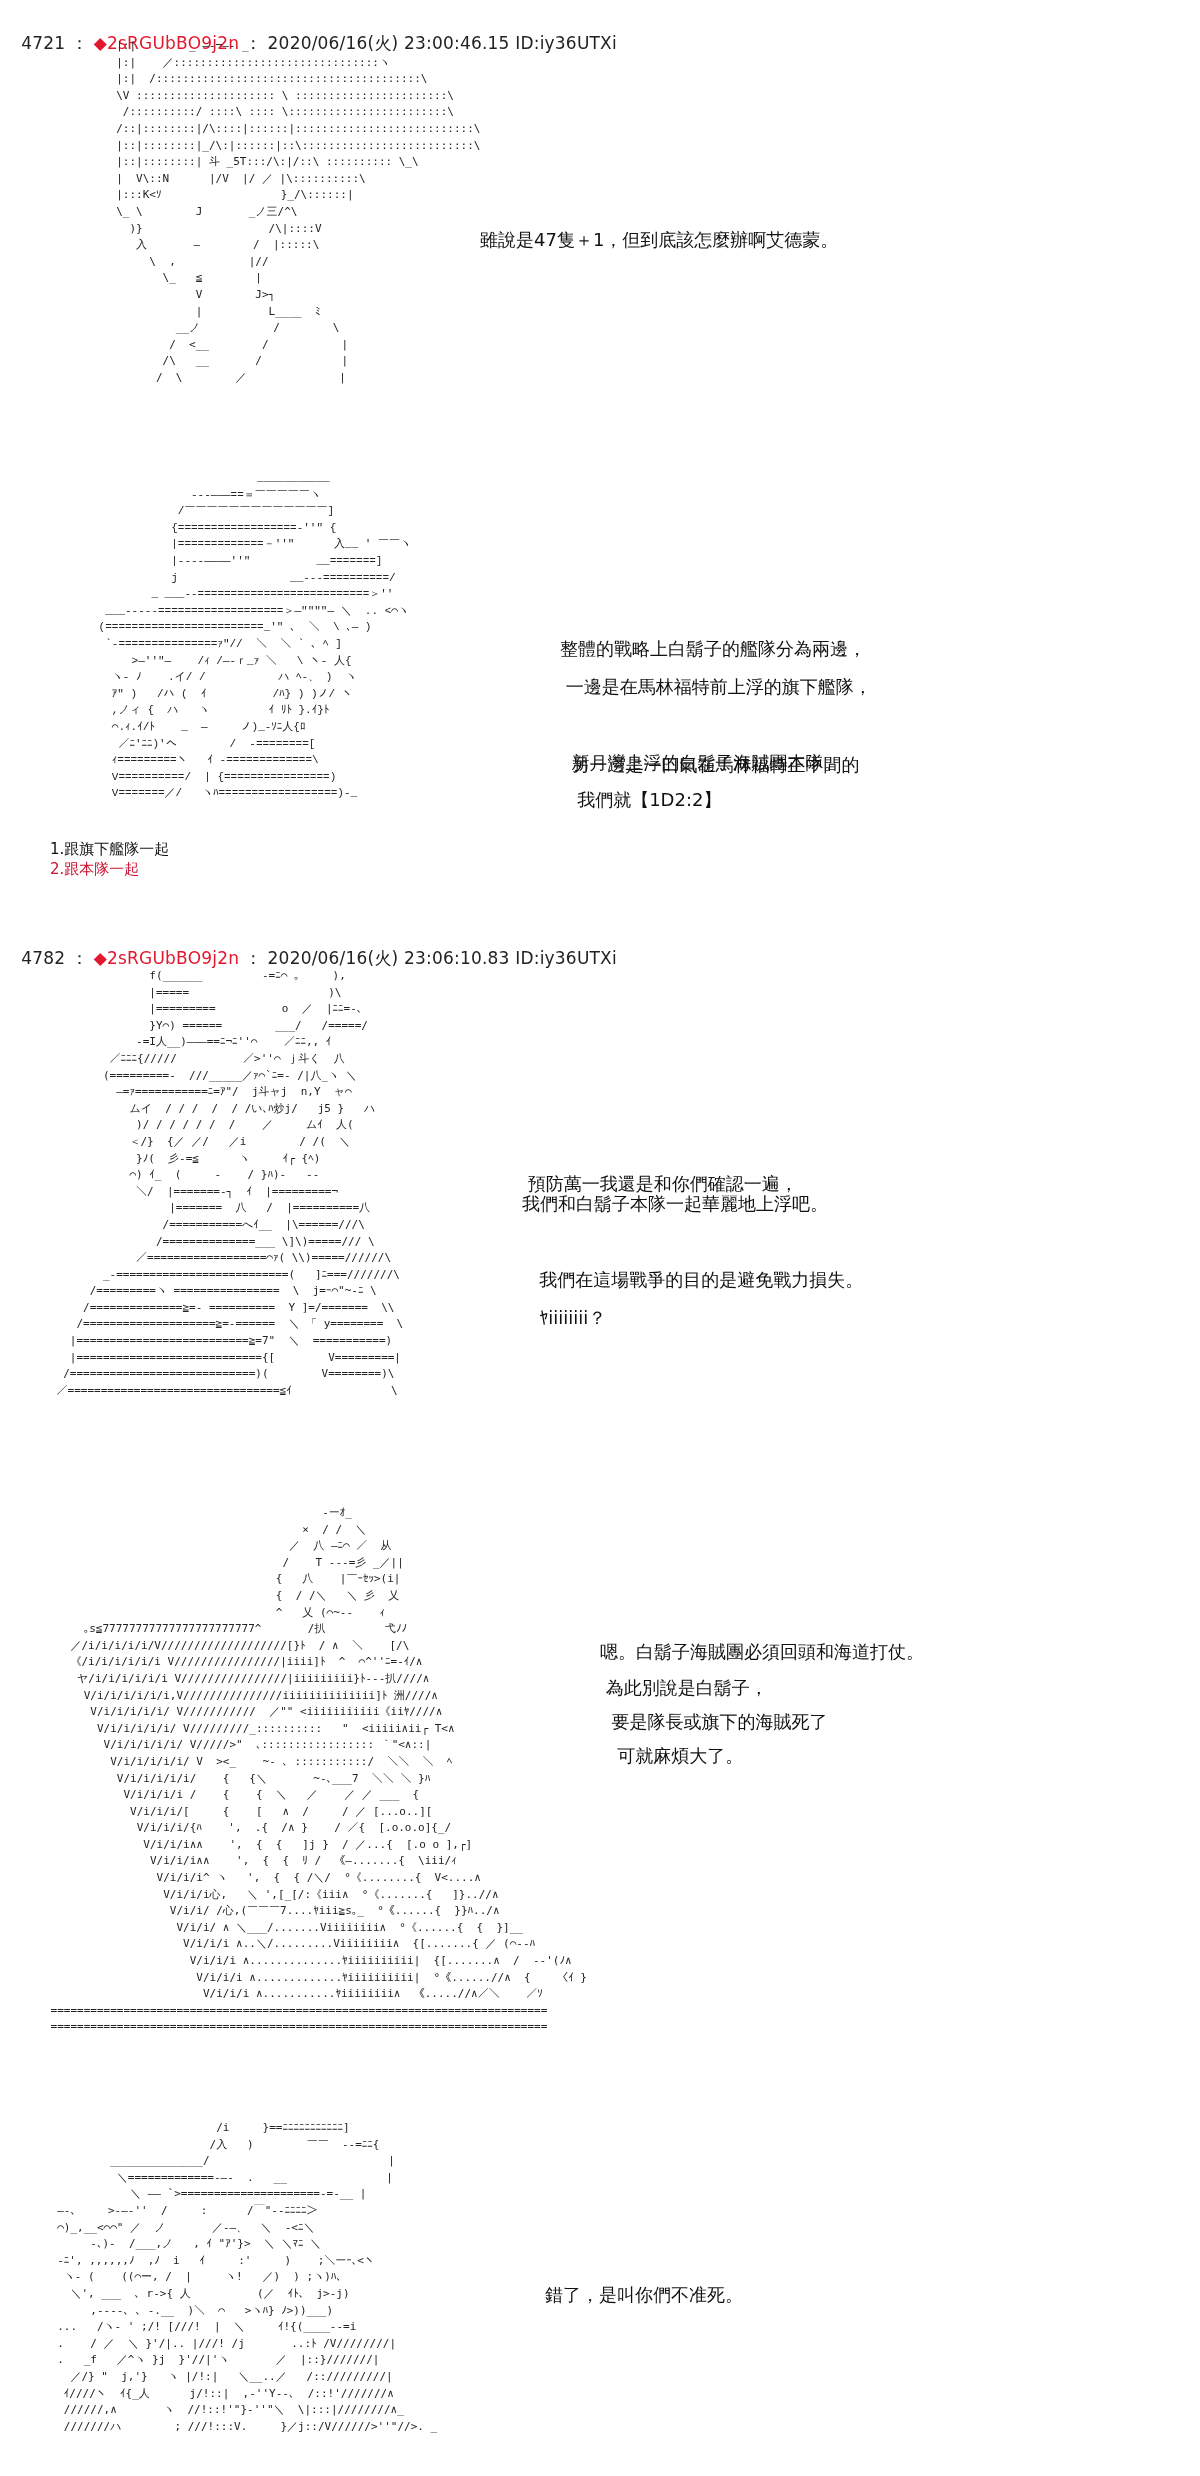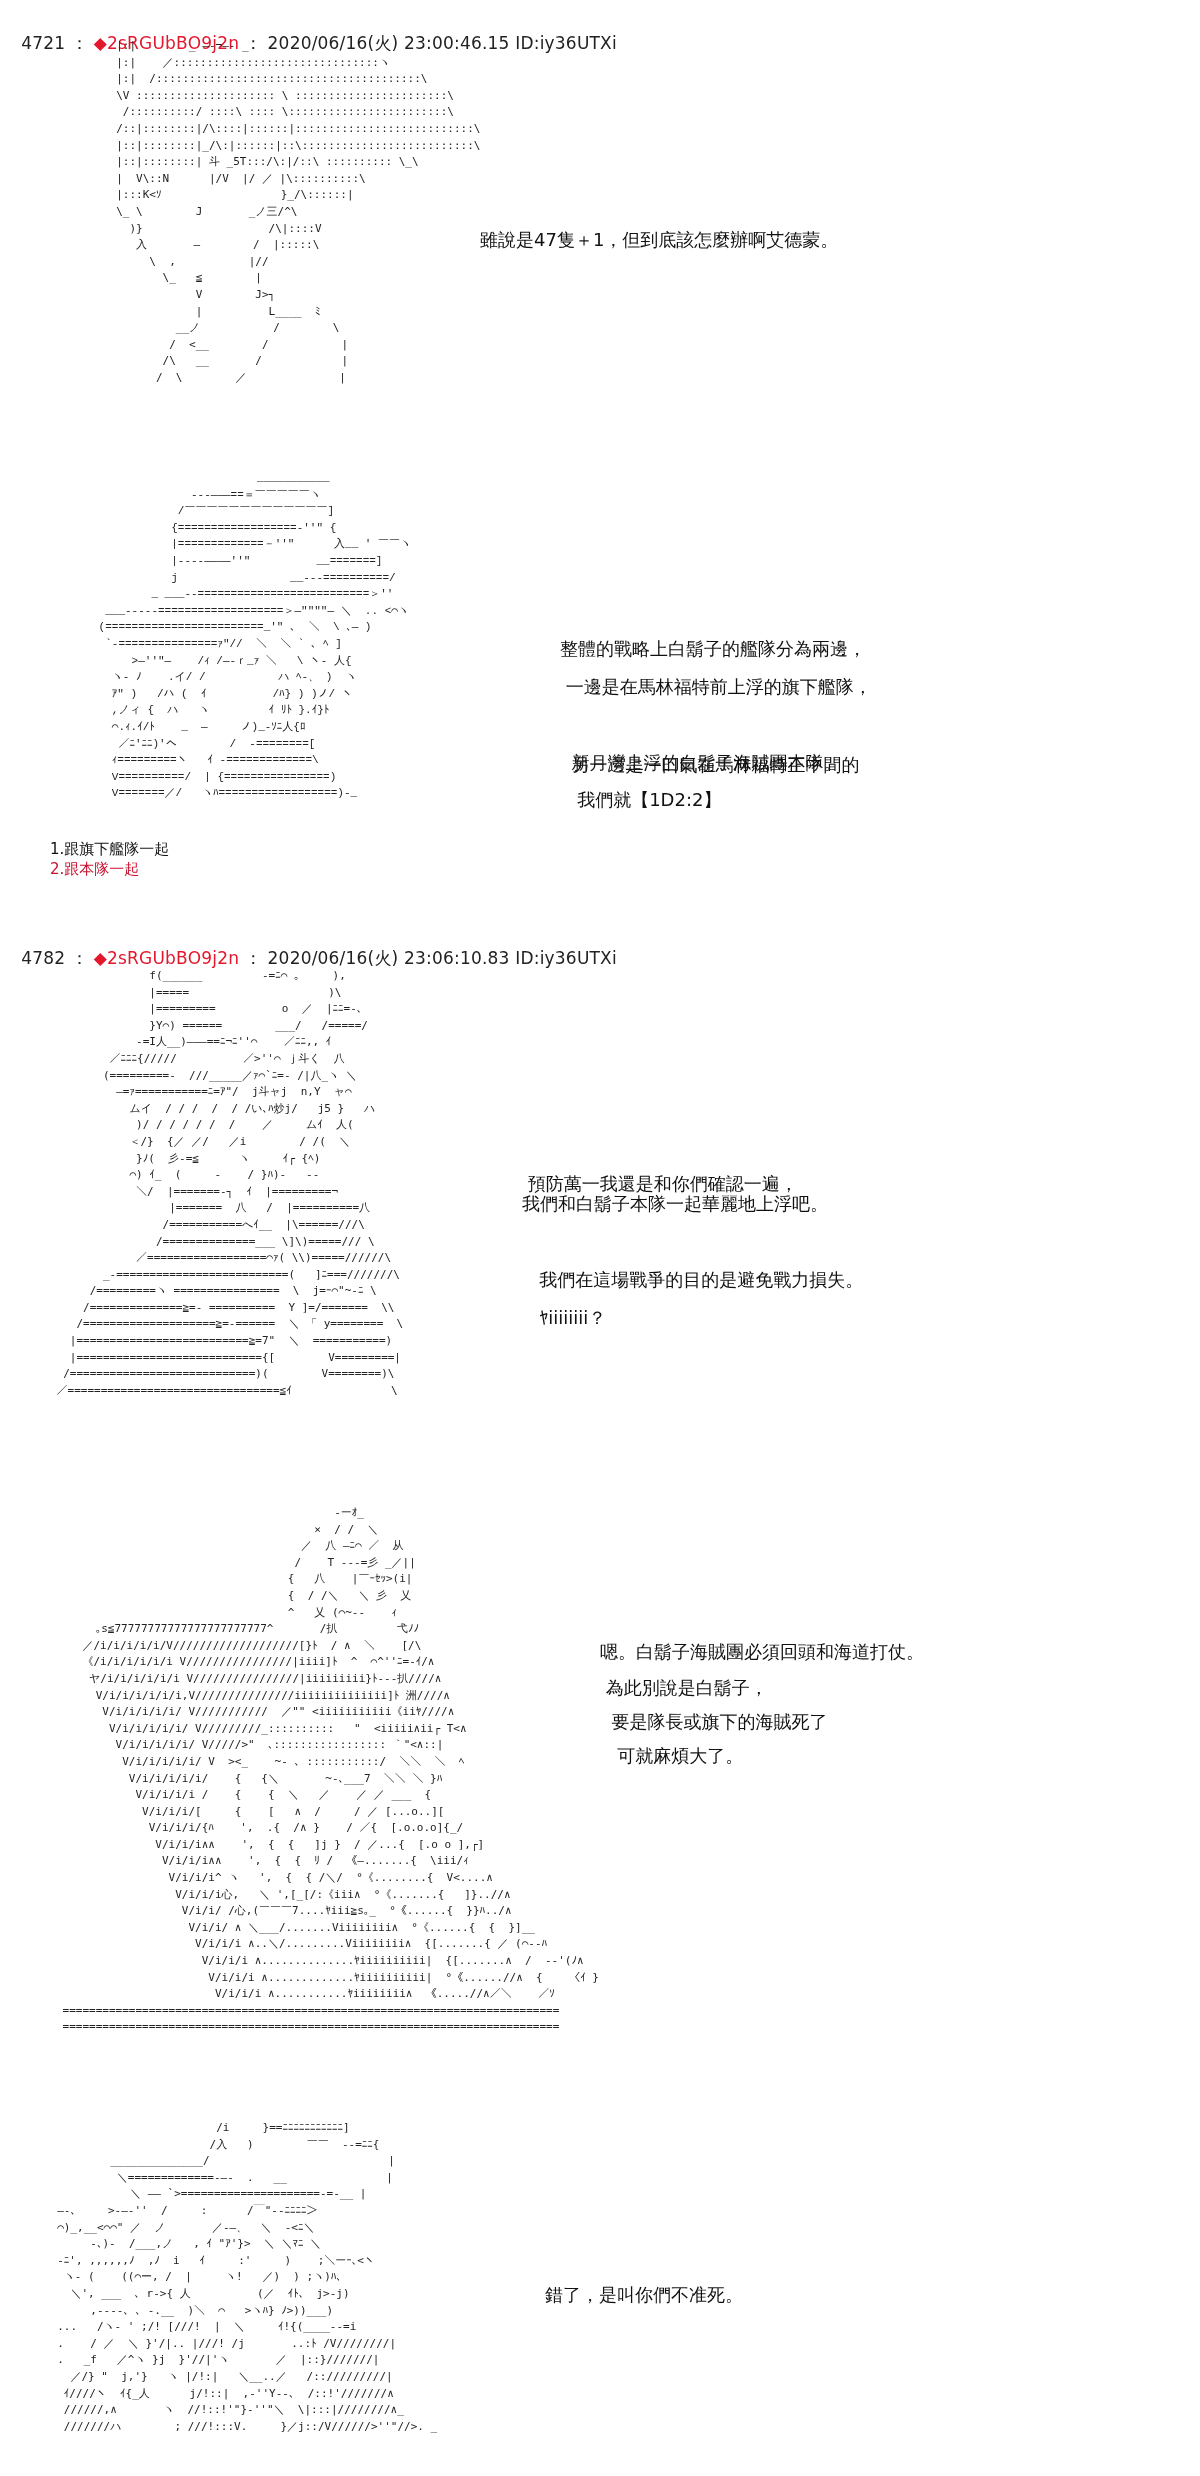--- a/index.html
+++ b/index.html
@@ -101,21 +101,21 @@
     /====================≧=‐======  ＼ 「 y========  \
    |==========================≧=7"  ＼  ===========)
    |============================{[        V=========|
   /============================)(        V========)\
  ／================================≦ｲ               \</pre>
 <div class="line" style="left:522px; top:1192px;">我們和白鬍子本隊一起華麗地上浮吧。</div>
 <div class="line" style="left:522px; top:1172px;"> 預防萬一我還是和你們確認一遍，</div>
 <div class="line" style="left:522px; top:1268px;">   我們在這場戰爭的目的是避免戰力損失。</div>
 <div class="line" style="left:522px; top:1306px;">   ﾔiiiiiiii？</div>
 
-<pre class="aa" style="left:56px; top:1505px;">                                          -ーｵ_
+<pre class="aa" style="left:44px; top:1505px;">                                          -ーｵ_
                                        ×  / /  ＼
                                      ／  八 ―ﾆ⌒ ／  从
                                     /    T ‐‐‐=彡 _／||
                                    {   八    |￣ｰｾｯ&gt;(i|
                                    {  / /＼   ＼ 彡  乂
                                    ^   乂 (⌒~‐‐    ｨ
       ｡s≦77777777777777777777777^       /扒         弋ﾉﾉ
     ／/i/i/i/i/i/V///////////////////[}ﾄ  / ∧  ＼    [/\
     《/i/i/i/i/i/i V////////////////|iiii]ﾄ  ^  ⌒^''ﾆ=-ｲ/∧
      ヤ/i/i/i/i/i/i V////////////////|iiiiiiiii}ﾄ‐‐‐扒////∧

